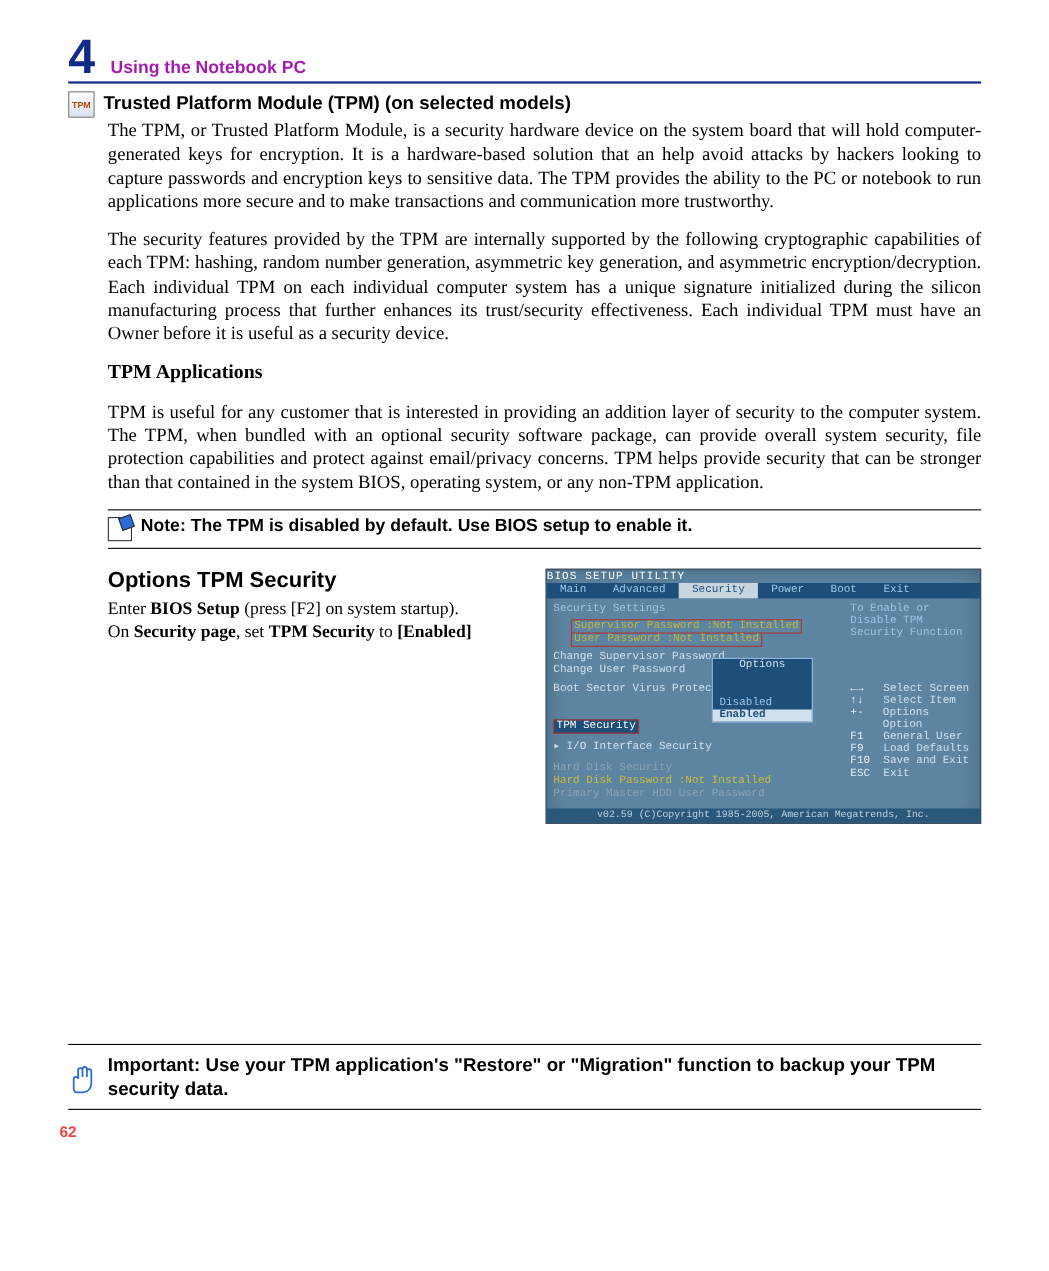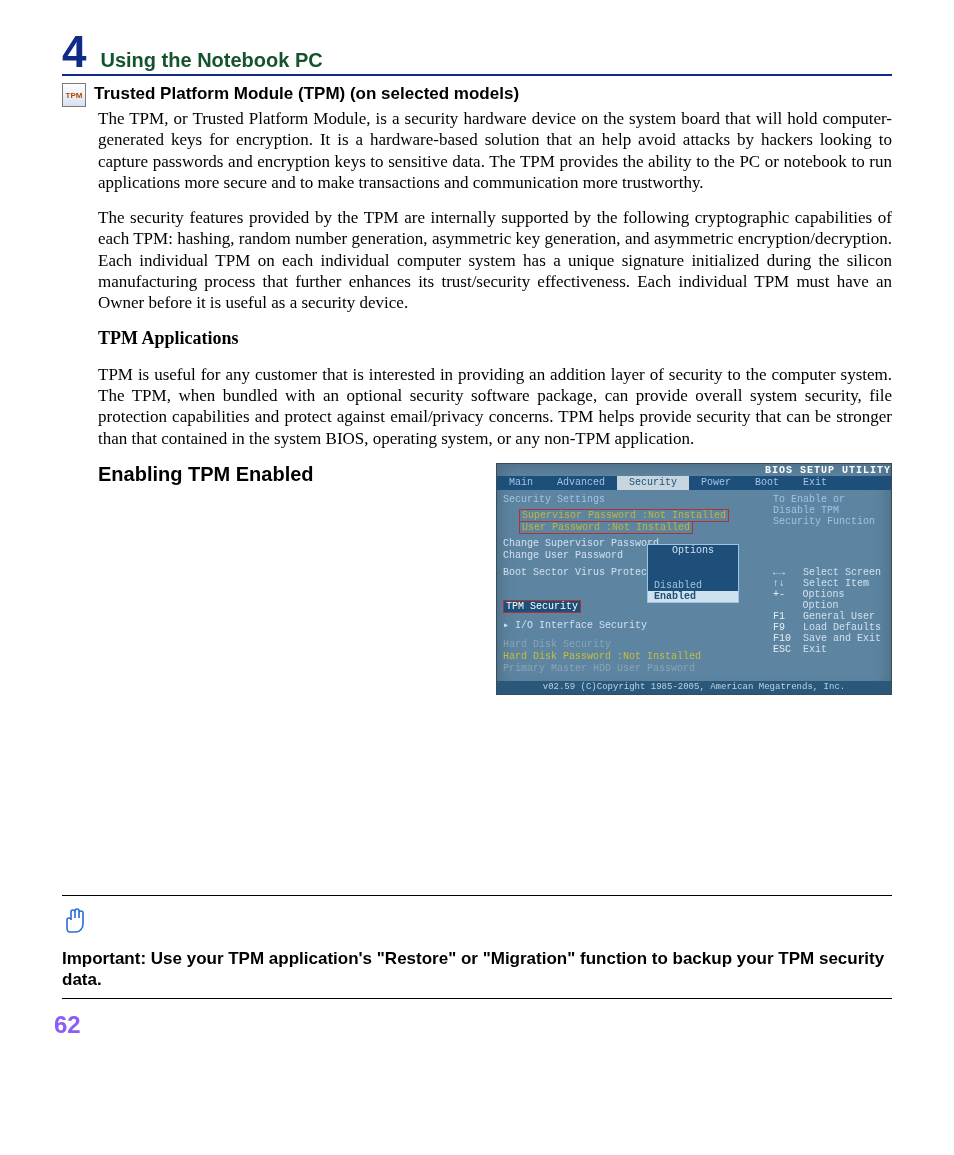--- a/index.html
+++ b/index.html
@@ -22,22 +22,22 @@
   .chap-num{
     font-family:Arial,Helvetica,sans-serif;
     font-weight:bold;
     font-size:44px;
     color:#102a88;
     line-height:1;
   }
   .chap-title{
     font-family:Arial,Helvetica,sans-serif;
     font-weight:bold;
-    font-size:20px;
-    color:#14532d;
+    font-size:16px;
+    color:#a21caf;
   }
   .h1-row{display:flex;align-items:center;gap:8px;margin-top:4px;}
   .tpm-badge{
     width:22px;height:22px;border:1px solid #7a7a7a;font:bold 8px Arial;
     color:#b04a00;display:flex;align-items:center;justify-content:center;
     background:linear-gradient(#fff,#d8e0ef);
   }
   h1.sec{
     font-family:Arial,Helvetica,sans-serif;
     font-weight:bold;
@@ -67,21 +67,21 @@
   .col-l .inst{font-size:16px;line-height:1.3;}
   
   .bios{
     width:410px;height:230px;
     background:#5d85a2;
     font-family:"Courier New",monospace;
     font-size:10px;color:#cfe0ee;
     position:relative;border:1px solid #3a4a57;
     box-shadow:inset 0 0 20px rgba(0,0,0,.25);
   }
-  .bios .title{position:absolute;top:1px;left:0;right:0;text-align:right;color:#fff;font-weight:bold;letter-spacing:1px;}
+  .bios .title{position:absolute;top:1px;left:0;right:0;text-align:left;color:#fff;font-weight:normal;letter-spacing:1px;}
   .bios .tabs{position:absolute;top:12px;left:0;right:0;height:14px;background:#1d4f7a;display:flex;color:#9ec6e6;}
   .bios .tabs span{padding:1px 12px 0;}
   .bios .tabs .active{background:#c7d5df;color:#1d4f7a;}
   .bios .left{position:absolute;left:6px;top:30px;width:275px;}
   .bios .panel-title{color:#9ec4e4;margin-bottom:4px;}
   .bios .boxline{border:1px solid #b0332f;color:#c1b63a;padding:0 2px;margin-bottom:0;display:inline-block;margin-left:16px;}
   .bios .line{margin:1px 0;}
   .bios .gray{color:#8aa4b6;}
   .bios .yellow{color:#c9bd3a;}
   .bios .sel{border:1px solid #b0332f;background:#1d4f7a;color:#fff;padding:0 2px;display:inline-block;}
@@ -91,27 +91,27 @@
   }
   .bios .popup .hdr{color:#cfe0ee;text-align:center;}
   .bios .popup .opt{padding:0 6px;margin-top:24px;}
   .bios .popup .en{background:#cfe0ee;color:#1d4f7a;font-weight:bold;padding:0 6px;}
   .bios .right{position:absolute;right:6px;top:30px;width:112px;}
   .bios .right .help{color:#9ec4e4;margin-bottom:40px;}
   .bios .right .keyrow{display:flex;gap:6px;}
   .bios .right .k{color:#e6eef5;width:24px;}
   .bios .foot{position:absolute;left:0;right:0;bottom:0;height:12px;background:#2a587b;color:#bcd3e0;font-size:9px;text-align:center;padding-top:1px;}
   .important-row{
-    display:flex;align-items:flex-start;gap:10px;
+    display:flex;align-items:flex-end;gap:10px;
     border-top:1.5px solid #000;border-bottom:1.5px solid #000;
-    padding:8px 0;margin:200px 0 12px 0;flex-direction:column;
+    padding:8px 0;margin:200px 0 12px 0;
   }
   .hand-icon{flex:0 0 auto;color:#2a6dd6;}
   .important-text{font-family:Arial,Helvetica,sans-serif;font-weight:bold;font-size:17px;line-height:1.25;}
-  .page-num{font-family:Arial,Helvetica,sans-serif;font-weight:bold;font-size:24px;color:#8b5cf6;margin-left:-8px;}
+  .page-num{font-family:Arial,Helvetica,sans-serif;font-weight:bold;font-size:14px;color:#ef4444;margin-left:-8px;}
 </style>
 </head>
 <body>
 
 <div class="page">
 
   <div class="chapter-head">
     <span class="chap-num">4</span>
     <span class="chap-title">Using the Notebook PC</span>
   </div>
@@ -121,24 +121,32 @@
     <h1 class="sec">Trusted Platform Module (TPM) (on selected models)</h1>
   </div>
 
   <div class="body-block">
     <p>The TPM, or Trusted Platform Module, is a security hardware device on the system board that will hold computer-generated keys for encryption. It is a hardware-based solution that an help avoid attacks by hackers looking to capture passwords and encryption keys to sensitive data. The TPM provides the ability to the PC or notebook to run applications more secure and to make transactions and communication more trustworthy.</p>
     <p>The security features provided by the TPM are internally supported by the following cryptographic capabilities of each TPM: hashing, random number generation, asymmetric key generation, and asymmetric encryption/decryption. Each individual TPM on each individual computer system has a unique signature initialized during the silicon manufacturing process that further enhances its trust/security effectiveness. Each individual TPM must have an Owner before it is useful as a security device.</p>
     <p class="subhead">TPM Applications</p>
     <p>TPM is useful for any customer that is interested in providing an addition layer of security to the computer system. The TPM, when bundled with an optional security software package, can provide overall system security, file protection capabilities and protect against email/privacy concerns. TPM helps provide security that can be stronger than that contained in the system BIOS, operating system, or any non-TPM application.</p>
   </div>
 
+  <div class="note-row">
+    <span class="note-icon"></span>
+    <span class="note-text">Note: The TPM is disabled by default. Use BIOS setup to enable it.</span>
+  </div>
 
   <div class="two-col">
     <div class="col-l">
-      <h2>Enabling TPM Enabled</h2>
+      <h2>Options TPM Security</h2>
+      <div class="inst">
+        <span>Enter </span><b>BIOS Setup</b><span> (press [F2] on system startup).</span><br>
+        <span>On </span><b>Security page</b><span>, set </span><b>TPM Security</b><span> to </span><b>[Enabled]</b>
+      </div>
     </div>
 
     <div class="bios">
       <div class="title">BIOS SETUP UTILITY</div>
       <div class="tabs">
         <span>Main</span>
         <span>Advanced</span>
         <span class="active">Security</span>
         <span>Power</span>
         <span>Boot</span>

